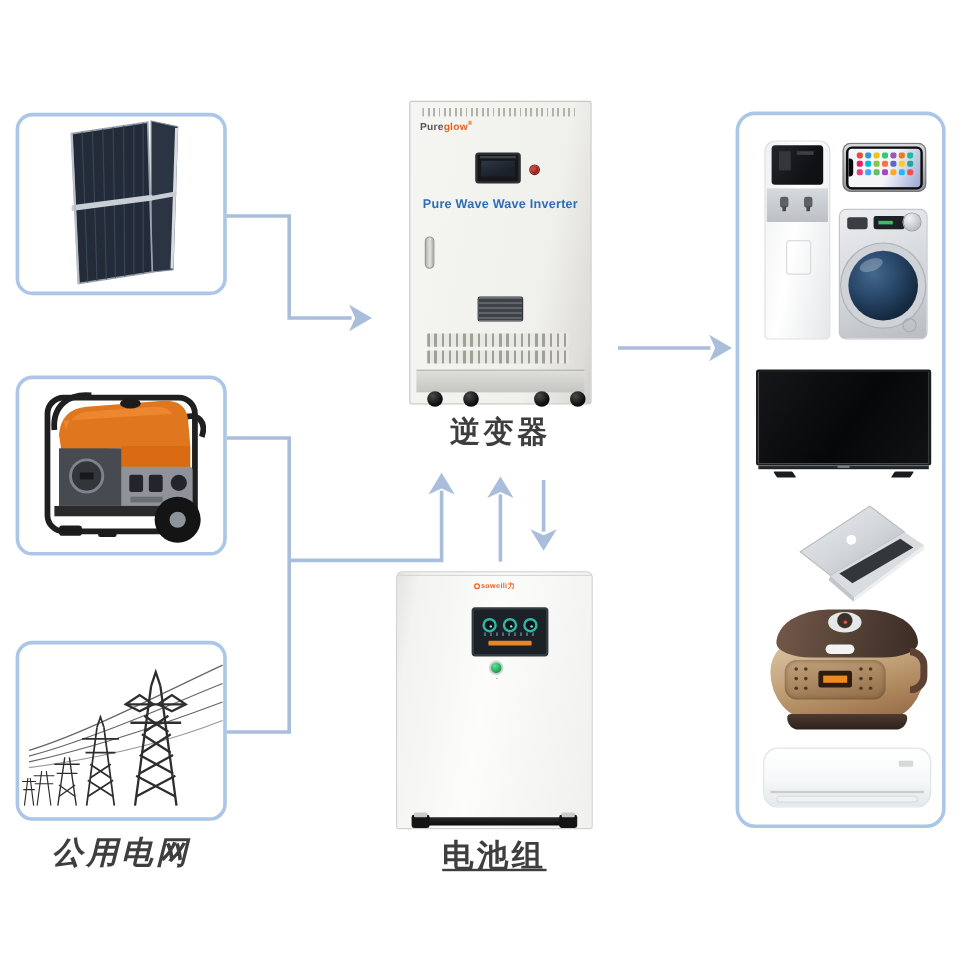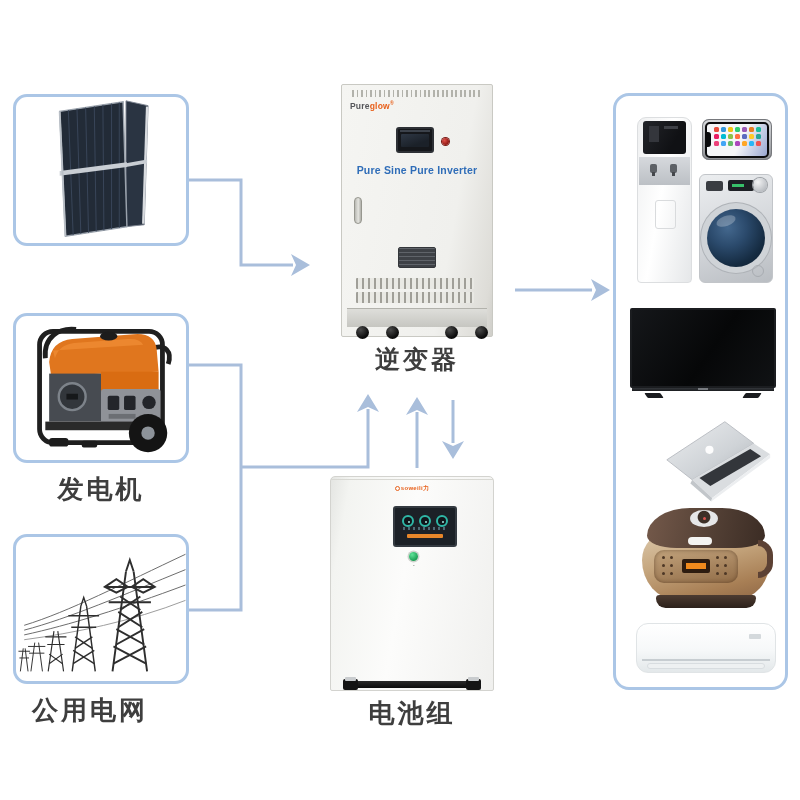--- a/index.html
+++ b/index.html
@@ -163,21 +163,20 @@
       <rect x="112" y="83" width="12" height="15" rx="2" fill="#23252a"></rect>
       <circle cx="138" cy="90" r="7" fill="#23252a"></circle>
       <rect x="96" y="102" width="28" height="5" fill="#6b6e73"></rect>
       <rect x="30" y="110" width="102" height="9" fill="#2a2a2a"></rect>
       <circle cx="137" cy="122" r="20" fill="#141414"></circle>
       <circle cx="137" cy="122" r="7" fill="#8d939a"></circle>
       <rect x="34" y="127" width="20" height="9" rx="3" fill="#1c1c1c"></rect>
       <rect x="68" y="130" width="16" height="7" rx="2" fill="#1c1c1c"></rect>
     </svg>
   </div>
-  <div class="node-label" style="left:13px;top:472px;width:176px;">发电机</div>
 
   <div class="src-box" style="left:13px;top:534px;width:176px;height:150px;">
     <svg class="box-art" viewBox="0 0 176 150">
       <g stroke="#666" stroke-width="1" fill="none">
         <path d="M8,92 C54,78 112,48 176,18"></path>
         <path d="M8,97 C54,85 112,60 176,34"></path>
         <path d="M8,102 C54,92 112,74 176,50"></path>
         <path d="M8,107 C60,100 120,88 176,66" stroke="#999"></path>
       </g>
       <g stroke="#2e2e2e" stroke-width="2" fill="none">
@@ -198,31 +197,31 @@
         <path d="M33,140 L39,98 M49,140 L43,98"></path>
         <path d="M34,132 L48,122 M48,132 L34,122"></path>
         <path d="M30,104 L52,104 M32,112 L50,112"></path>
       </g>
       <g stroke="#2e2e2e" stroke-width="1" fill="none">
         <path d="M15,140 L19,110 M27,140 L23,110 M12,114 L30,114 M13,121 L29,121"></path>
         <path d="M4,140 L7,116 M12,140 L9,116 M2,119 L14,119 M3,126 L13,126"></path>
       </g>
     </svg>
   </div>
-  <div class="node-label" style="left:2px;top:693px;width:176px;">公用电网</div>
+  <div class="node-label" style="left:13px;top:693px;width:176px;font-style:italic;">公用电网</div>
 
   <div class="inverter">
     <div class="inv-vents-top"></div>
     <div class="inv-brand"><span class="b1">Pure</span><span class="b2">glow</span><sup>®</sup></div>
     <div class="inv-screen">
         <span class="strip"></span>
         <span class="glass"></span>
       </div>
     <div class="inv-led"></div>
-    <div class="inv-title">Pure Sine Pure Inverter</div>
+    <div class="inv-title">Pure Wave Wave Inverter</div>
     <div class="inv-handle"></div>
     <div class="inv-plate"></div>
     <div class="inv-vent-row" style="top:193px;"></div>
     <div class="inv-vent-row" style="top:207px;"></div>
     <div class="inv-base"></div>
     <div class="wheel" style="left:14px;"></div>
     <div class="wheel" style="left:44px;"></div>
     <div class="wheel" style="left:103px;"></div>
     <div class="wheel" style="left:133px;"></div>
   </div>
@@ -247,21 +246,21 @@
     <div class="bat-btn"></div>
     <div class="bat-btn-label">▪</div>
     <div class="bat-footbar"></div>
     <div class="bat-foot" style="left:12px;">
         <i></i>
       </div>
     <div class="bat-foot" style="right:12px;">
         <i></i>
       </div>
   </div>
-  <div class="node-label" style="left:330px;top:696px;width:164px;">电池组</div>
+  <div class="node-label" style="left:330px;top:696px;width:164px;text-decoration:underline;">电池组</div>
 
   <div class="appl-box">
 
     <div class="appl dispenser">
       <div class="disp-screen">
           <i></i>
           <b></b>
         </div>
       <div class="disp-band">
         <span class="tap" style="left:11px;"></span>

